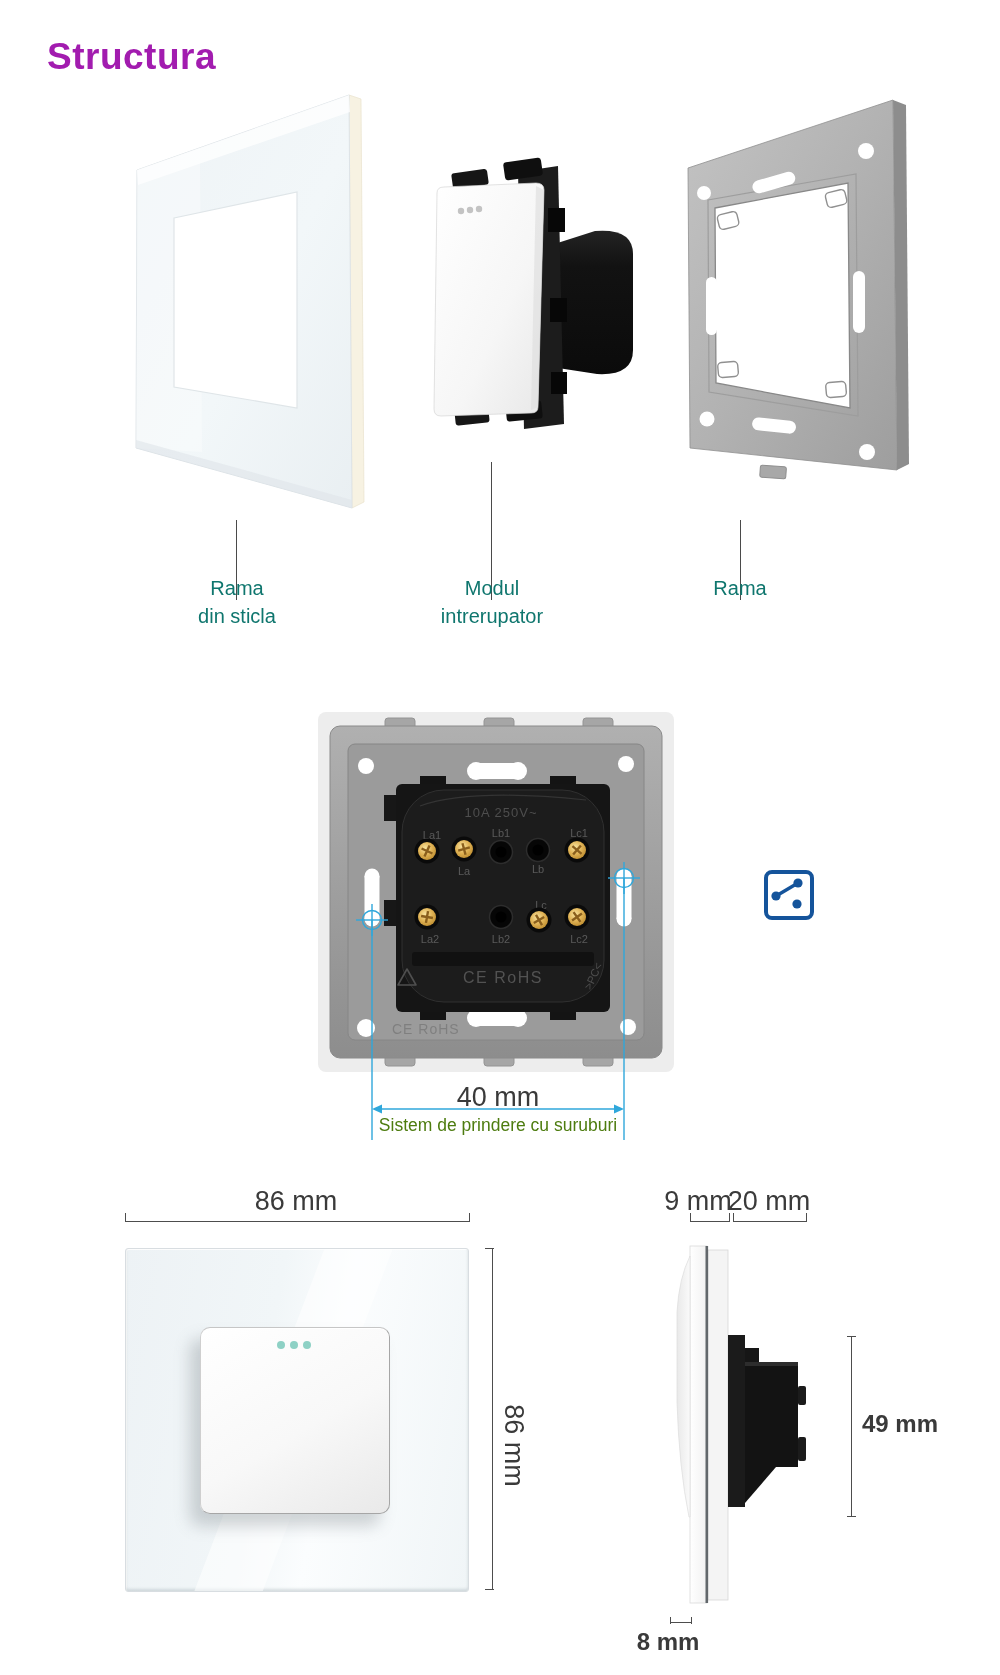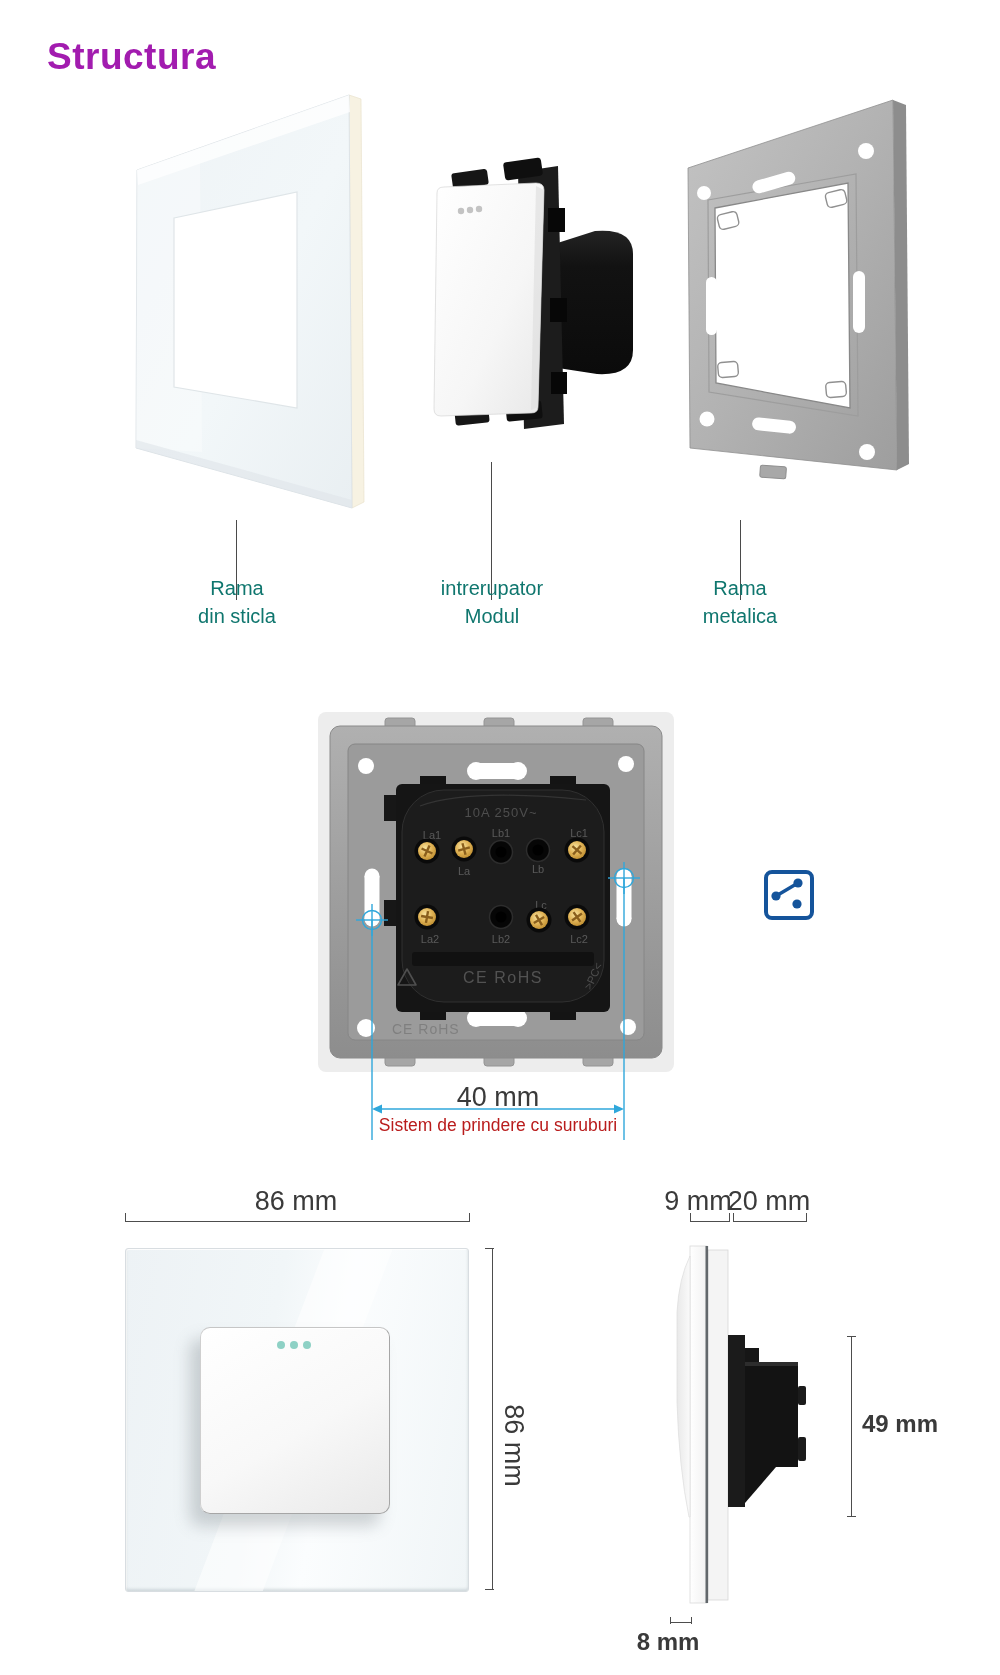--- a/index.html
+++ b/index.html
@@ -8,21 +8,21 @@
   .abs{position:absolute;}
   .layer{position:absolute;left:0;top:0;width:1000px;height:1675px;}
   h1.title{position:absolute;left:47px;top:36px;margin:0;font-size:37px;font-weight:700;
            color:#a21caf;letter-spacing:.5px;}
   .leader{position:absolute;width:1px;background:#4a4a4a;}
   .comp-label{position:absolute;width:240px;text-align:center;font-size:20px;
               line-height:28px;color:#0f766e;}
   .dim-num{position:absolute;font-size:27px;color:#3a3a3a;white-space:nowrap;}
   .dim-num.center{text-align:center;}
   .dim-num.small{font-size:24px;font-weight:bold;}
-  .caption-txt{position:absolute;font-size:17.5px;color:#b91c1c;text-align:center;white-space:nowrap;}
+  .caption-txt{position:absolute;font-size:17.5px;color:#4d7c0f;text-align:center;white-space:nowrap;}
   .dline{position:absolute;background:#4d4d4d;}
   .glass-panel{position:absolute;left:125px;top:1248px;width:342px;height:342px;
     border:1px solid #d8dde1;border-radius:3px;
     background:linear-gradient(100deg,#edf2f5 0%,#f1f6f8 40%,#fbfdfe 58%,#f0f5f7 100%);
     box-shadow:inset 0 -2px 3px rgba(150,162,168,.35), inset 1px 1px 0 rgba(255,255,255,.9);}
   .panel-gloss{position:absolute;left:0;top:0;width:100%;height:100%;
     clip-path:polygon(58% 0,78% 0,40% 100%,20% 100%);background:rgba(255,255,255,.55);}
   .rocker{position:absolute;left:200px;top:1327px;width:188px;height:185px;border-radius:10px;
     background:linear-gradient(150deg,#ffffff 0%,#f8f8f8 55%,#e9e9e9 100%);
     border:1px solid #a6a6a6;border-top-color:#c6c6c6;border-left-color:#cfcfcf;
@@ -142,26 +142,25 @@
 
     <div class="leader" style="left:236px;top:520px;height:80px;"></div>
     <div class="leader" style="left:491px;top:462px;height:138px;"></div>
     <div class="leader" style="left:740px;top:520px;height:80px;"></div>
 
     <div class="comp-label" style="left:117px;top:574px;">
       <div>Rama</div>
       <div>din sticla</div>
     </div>
     <div class="comp-label" style="left:372px;top:574px;">
+      <div>Modul</div>
       <div>intrerupator</div>
-      <div>Modul</div>
     </div>
     <div class="comp-label" style="left:620px;top:574px;">
       <div>Rama</div>
-      <div>metalica</div>
     </div>
   </div>
 
   <div class="layer">
     <svg class="abs" style="left:300px;top:700px;" width="400" height="445" viewBox="300 700 400 445">
       <defs>
         <linearGradient id="plateGrad" x1="0" y1="0" x2="0" y2="1">
           <stop offset="0" stop-color="#b0b0b0"></stop>
             <stop offset="1" stop-color="#8d8d8d"></stop>
         </linearGradient>

